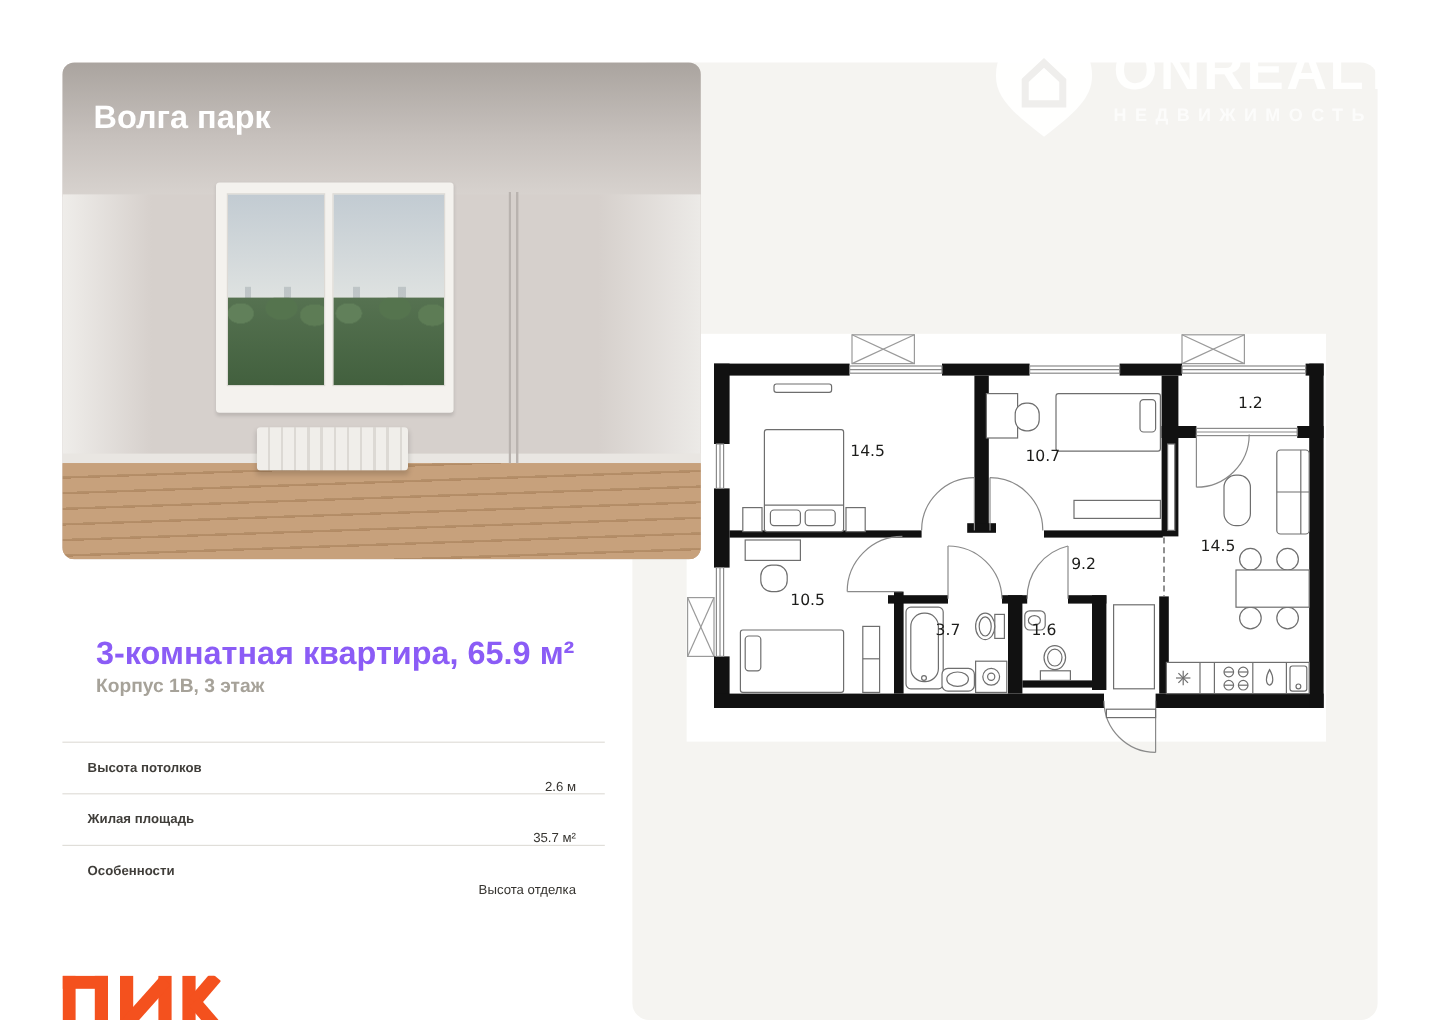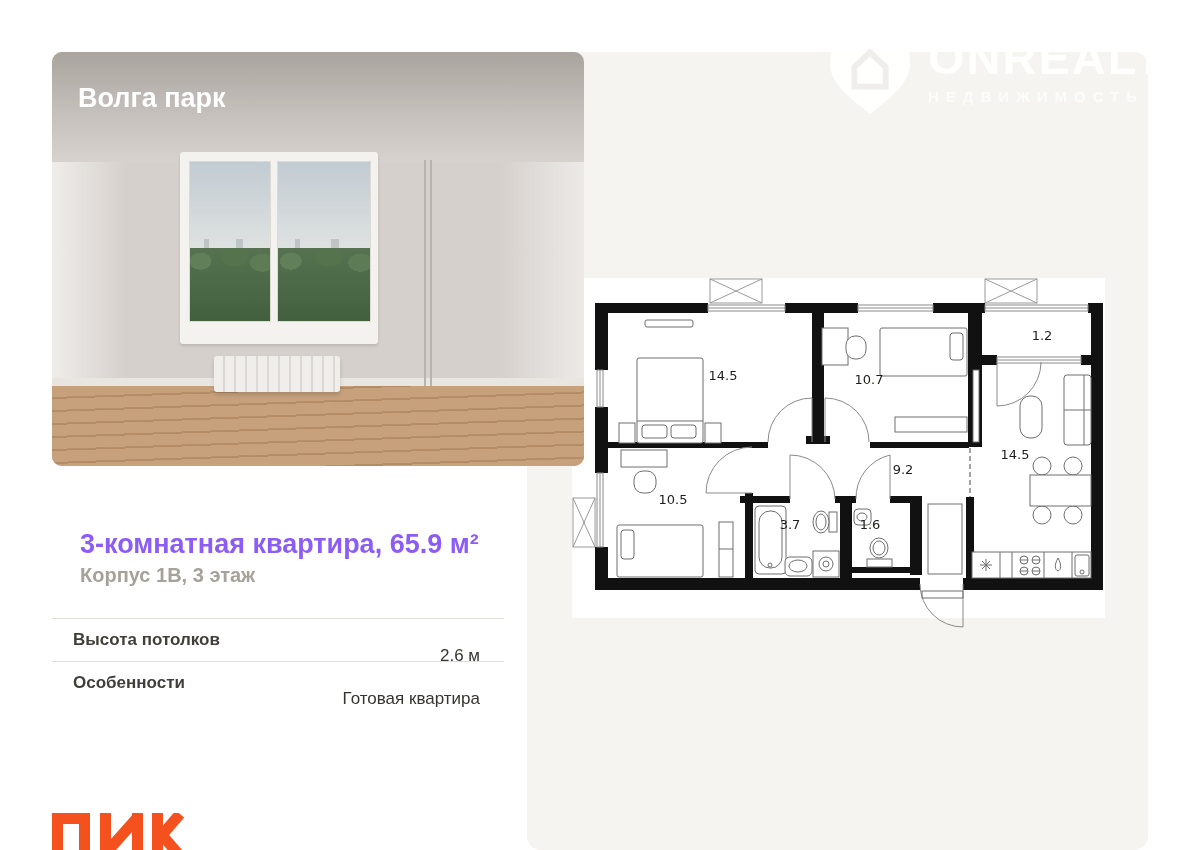--- a/index.html
+++ b/index.html
@@ -40,24 +40,24 @@
   .sill{position:absolute;left:4px;right:4px;bottom:14px;height:8px;background:#f4f2ee;}
   .radiator{position:absolute;left:162px;top:304px;width:126px;height:36px;border-radius:3px;
             background:repeating-linear-gradient(90deg,#f0eeea 0 9px,#dcd9d4 9px 11px),#eceae6;
             box-shadow:0 3px 4px rgba(0,0,0,.15);}
   .pipes{position:absolute;left:372px;top:108px;width:8px;height:226px;
          background:linear-gradient(90deg,#b9b3af 0 2px,transparent 2px 6px,#b9b3af 6px 8px);}
   .project-label{position:absolute;left:26px;top:31px;color:#ffffff;font-size:27px;font-weight:700;}
 
   
   .title{left:80px;top:529px;font-size:27px;font-weight:700;color:#8b5cf6;}
-  .subtitle{left:80px;top:564px;font-size:20px;font-weight:600;color:#a6a299;}
+  .subtitle{left:80px;top:564px;font-size:16px;font-weight:600;color:#a6a299;}
   .specs{left:52px;top:618px;width:452px;border-top:1px solid #e0ded9;}
   .spec-row{height:42px;display:flex;align-items:center;justify-content:space-between;
-            padding:0 24px 0 21px;border-bottom:1px solid #e0ded9;font-size:17px;color:#363430;}
+            padding:0 24px 0 21px;border-bottom:1px solid #e0ded9;font-size:11px;color:#363430;}
   .spec-row:last-child{border-bottom:none;text-align:right;}
   .spec-label{font-weight:600;color:#403e3a;}
   .spec-value{font-weight:400;margin-top:32px;}
 
   
   .pik{left:52px;top:813px;width:140px;height:37px;overflow:hidden;}
 
   
   .wall-f{fill:#111111;}
   .furn{fill:#ffffff;stroke:#6e6e6e;stroke-width:1;}
@@ -284,22 +284,26 @@
 
 <div class="abs title">3-комнатная квартира, 65.9 м²</div>
 <div class="abs subtitle">Корпус 1В, 3 этаж</div>
 
 <div class="abs specs">
   <div class="spec-row">
     <span class="spec-label">Высота потолков</span>
     <span class="spec-value">2.6 м</span>
   </div>
   <div class="spec-row">
+    <span class="spec-label">Жилая площадь</span>
+    <span class="spec-value">35.7 м²</span>
+  </div>
+  <div class="spec-row">
     <span class="spec-label">Особенности</span>
-    <span class="spec-value">Готовая квартира</span>
+    <span class="spec-value">Высота отделка</span>
   </div>
 </div>
 
 <div class="abs pik" aria-label="ПИК">
   <svg width="132" height="44" viewBox="0 0 132 44">
     <g fill="#F4511E" stroke="#F4511E">
       <rect x="0" y="0" width="11" height="44" stroke="none"></rect>
       <rect x="27" y="0" width="11" height="44" stroke="none"></rect>
       <rect x="0" y="0" width="38" height="11" stroke="none"></rect>
       <rect x="48" y="0" width="11" height="44" stroke="none"></rect>

